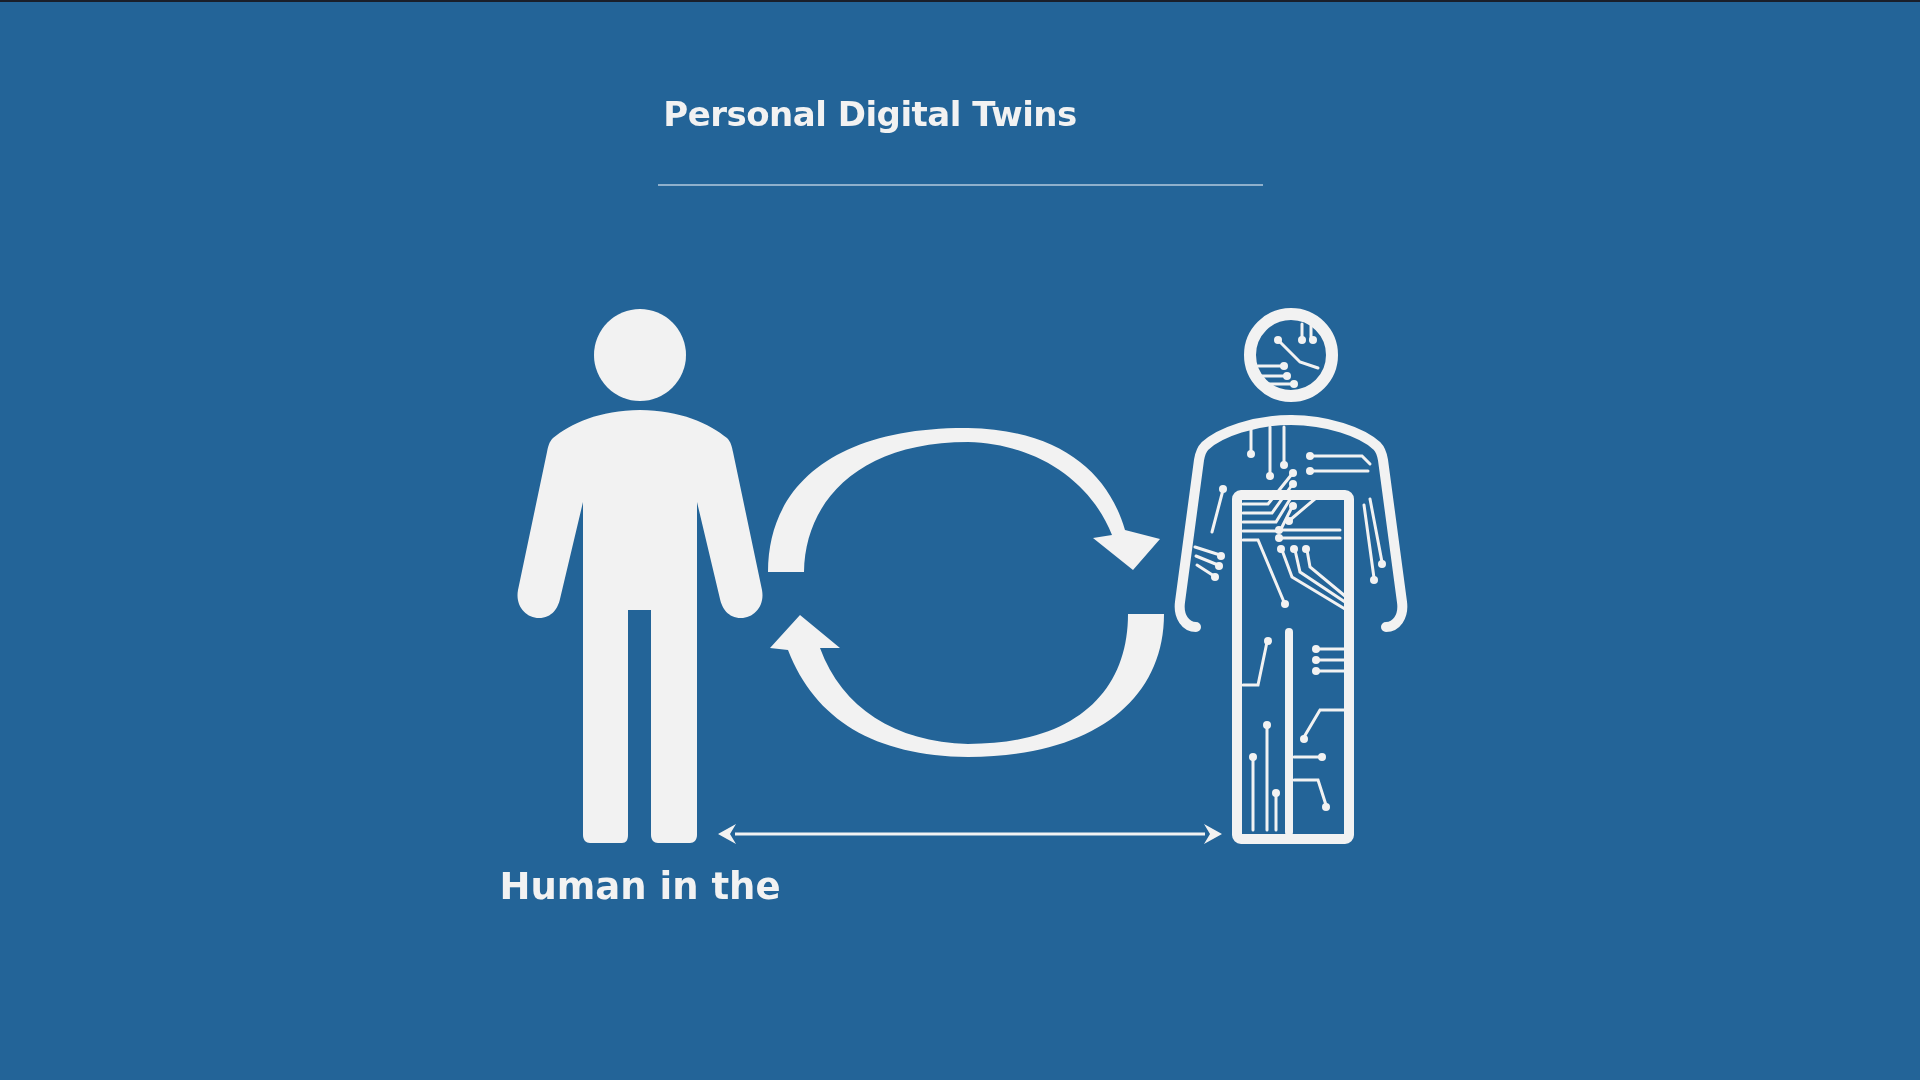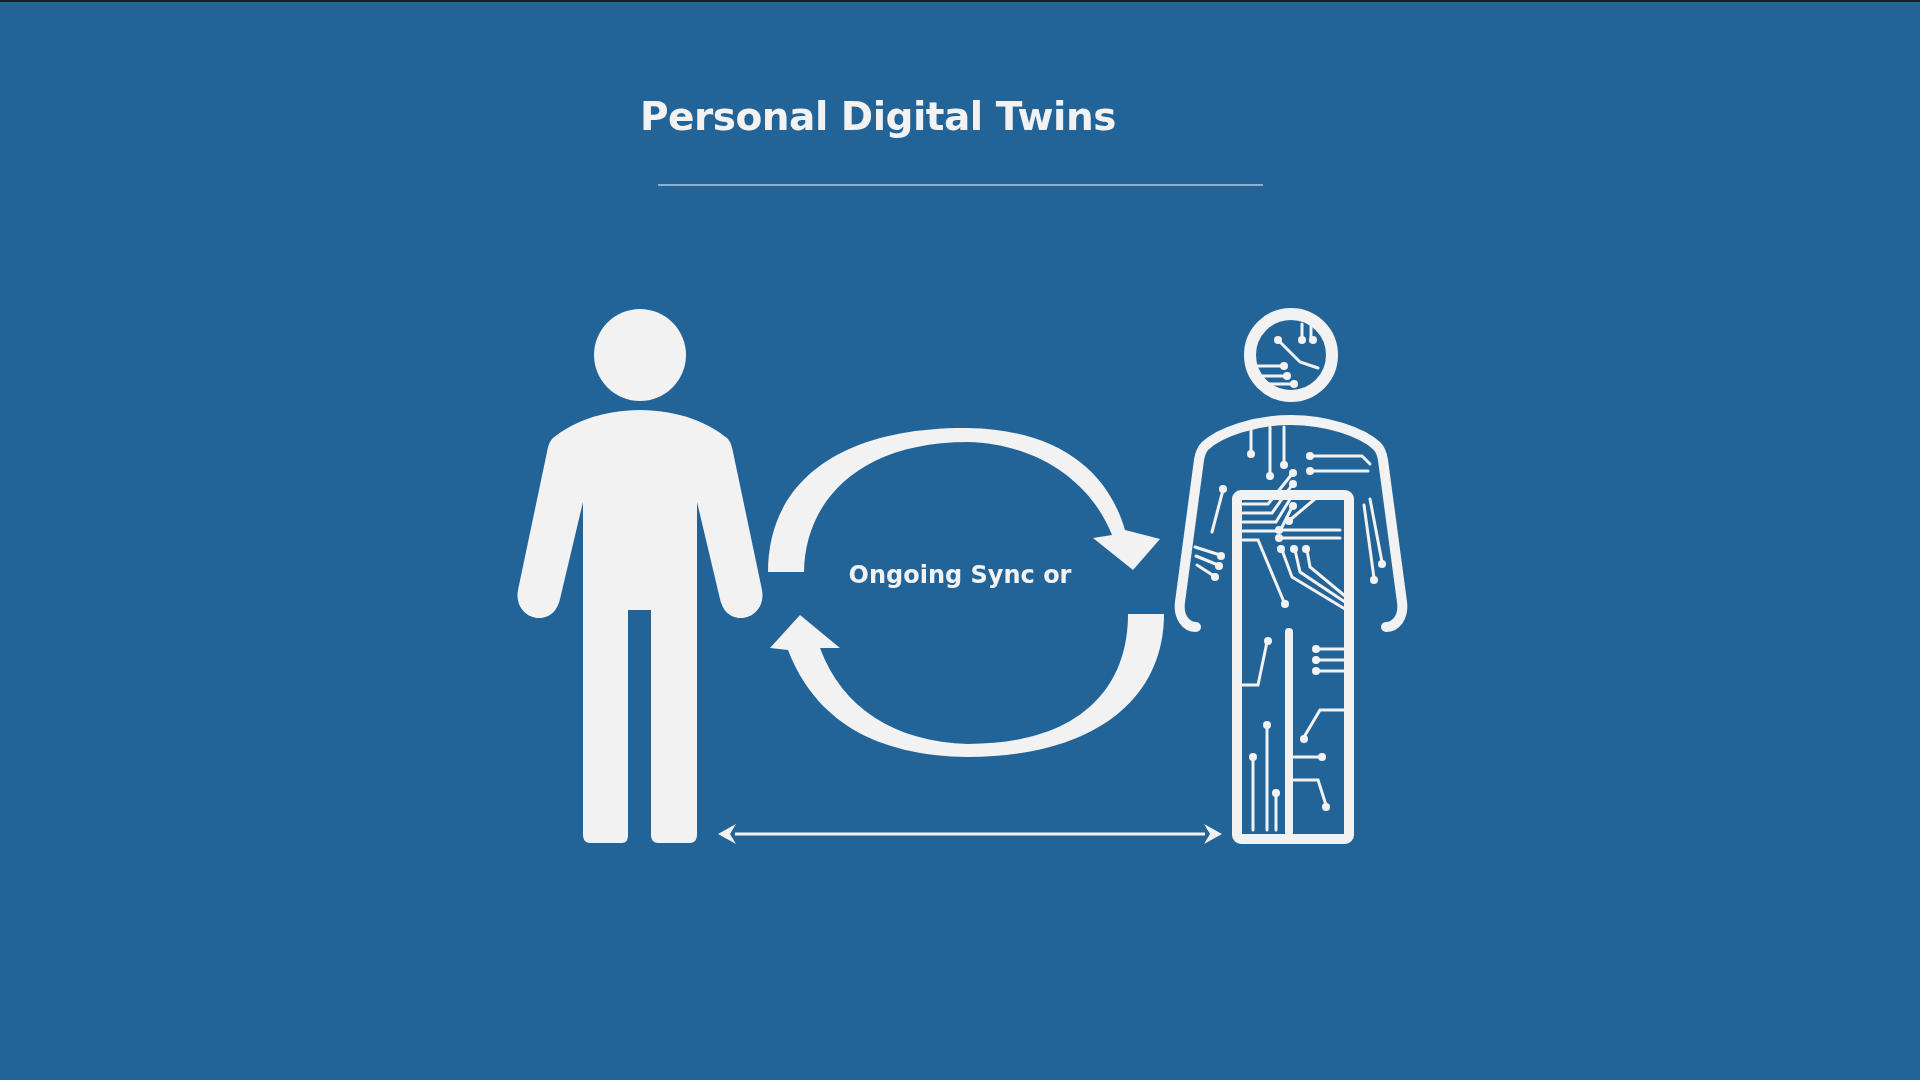--- a/index.html
+++ b/index.html
@@ -5,23 +5,23 @@
     html, body { margin: 0; padding: 0; }
     body {
       width: 1920px; height: 1080px; overflow: hidden;
       background: #236498;
       font-family: "DejaVu Sans", "Liberation Sans", sans-serif;
       position: relative;
       border-top: 2px solid #1a1f2a;
       box-sizing: border-box;
     }
     .title {
-      position: absolute; left: 8px; width: 1740px; top: 92px;
+      position: absolute; left: 0; width: 1740px; top: 92px;
       text-align: center; color: #f2f2f2;
-      font-size: 39px; font-weight: bold; letter-spacing: -0.5px;
+      font-size: 34px; font-weight: bold; letter-spacing: -0.5px;
     }
     .title-rule {
       position: absolute; left: 658px; width: 605px; top: 182px; height: 2px;
       background: #8fb0cc;
     }
     svg.diagram { position: absolute; left: 0; top: 0; }
     .cycle-label {
       position: absolute; left: 760px; width: 400px; top: 553px;
       text-align: center; color: #f2f2f2;
       font-size: 24px; font-weight: bold; line-height: 40px;
@@ -146,20 +146,20 @@
         <circle cx="1322" cy="755" r="4"></circle>
         <circle cx="1326" cy="805" r="4"></circle>
       <circle cx="1267" cy="723" r="4"></circle>
         <circle cx="1253" cy="755" r="4"></circle>
         <circle cx="1276" cy="791" r="4"></circle>
     </g>
   </g>
 </svg>
 
 <div class="cycle-label">
-  <span>Ongoing Sync or</span>
 </div>
 
 <div class="entity-label label-human">
+  <span>Human in the</span>
 </div>
 
 <div class="entity-label label-twin">
 </div>
 
 </body></html>

